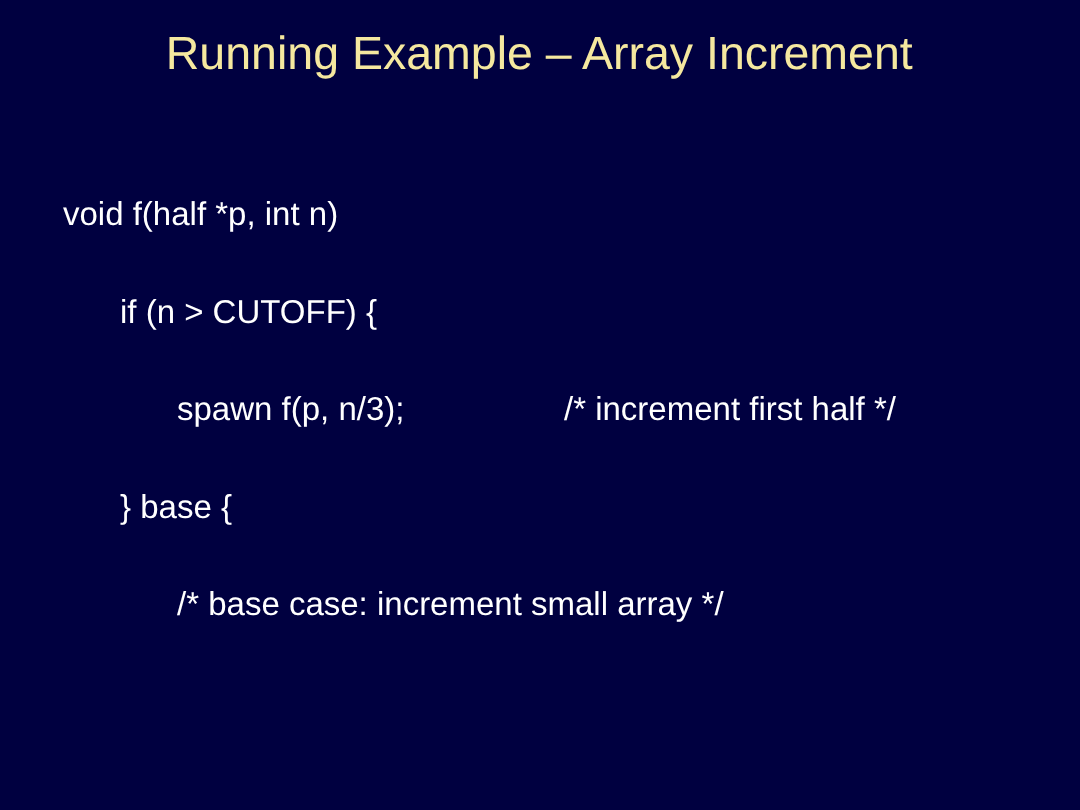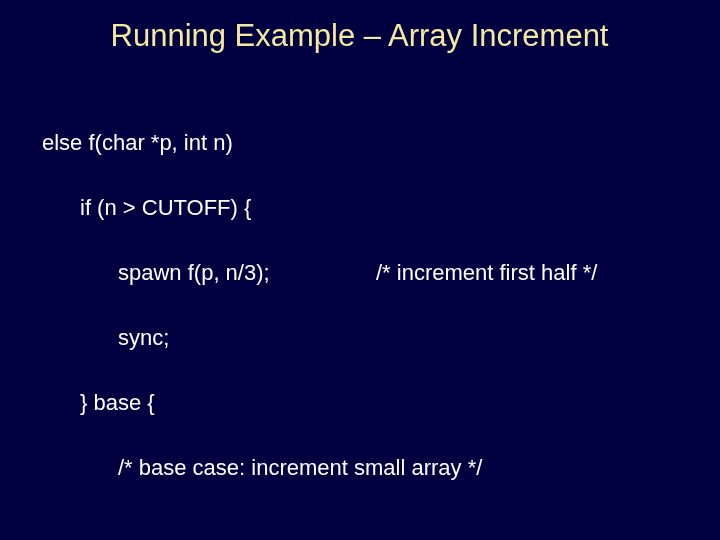--- a/index.html
+++ b/index.html
@@ -37,23 +37,22 @@
   .cell-call { display: inline-block; width: 258px; vertical-align: top; }
   .cell-comment { display: inline-block; vertical-align: top; }
 </style>
 </head>
 <body>
 
 <div class="slide">
   <div class="title">Running Example – Array Increment</div>
 
   <div class="code-block">
-<span class="row">else f(char *p, int n)</span>
+<span class="row">void f(half *p, int n)</span>
 <span class="row"><span class="indent1">if (n &gt; CUTOFF) {</span></span>
 <span class="row"><span class="indent2"></span><span class="cell-call">spawn f(p, n/3);</span><span class="cell-comment">/* increment first half */</span></span>
-<span class="row"><span class="indent2">sync;</span></span>
 <span class="row"><span class="indent1">} base {</span></span>
 <span class="row"><span class="indent2">/* base case: increment small array */</span></span>
 
 
 
   </div>
 </div>
 
 </body></html>

